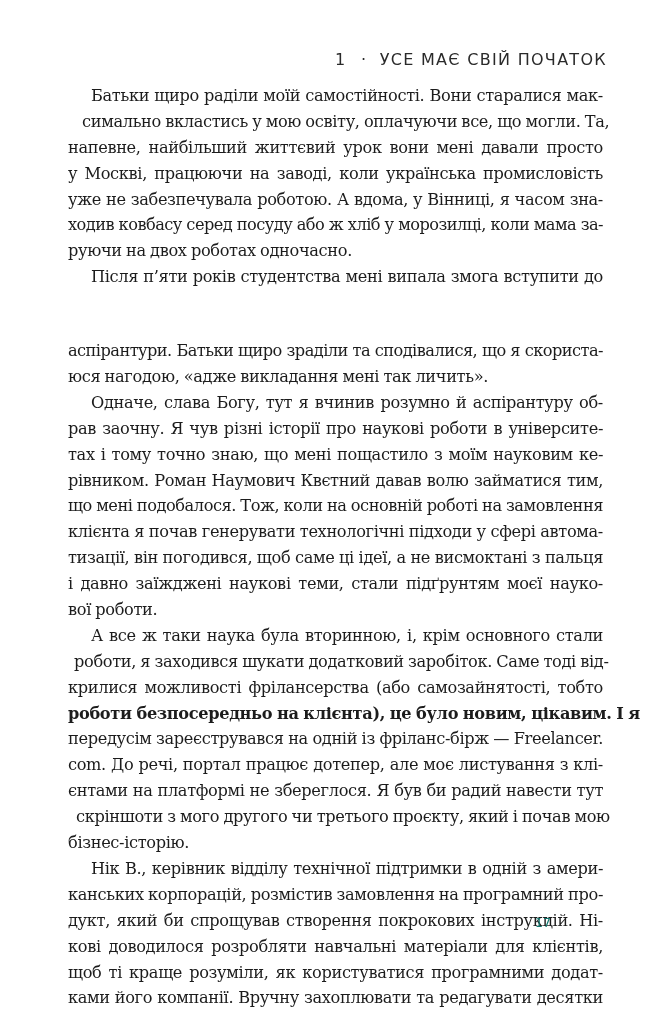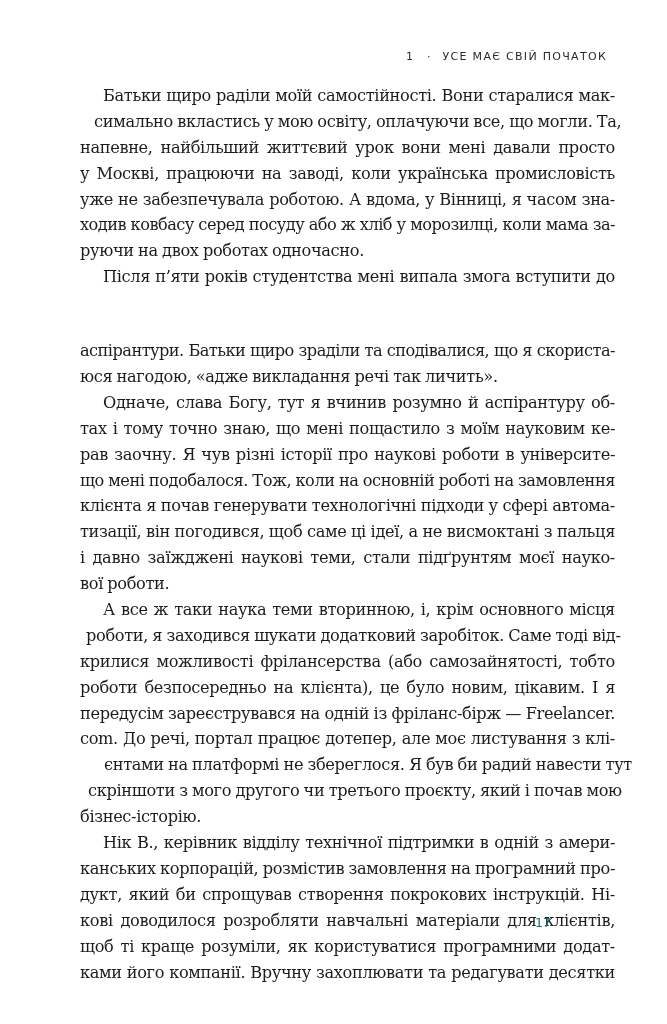--- a/index.html
+++ b/index.html
@@ -12,32 +12,32 @@
       height: 1024px;
       position: relative;
       overflow: hidden;
       color: #1c1c1c;
     }
     .running-head {
       position: absolute;
       top: 50px;
       right: 60px;
       font-family: "DejaVu Sans", sans-serif;
-      font-size: 11px;
+      font-size: 16px;
       letter-spacing: 1.3px;
       color: #2a2a2a;
       white-space: nowrap;
     }
     .running-head .chap-num { margin-right: 2px; }
     .running-head .sep { margin: 0 6px; }
     .running-head .chap-title { text-transform: uppercase; font-variant: small-caps; }
     .text-block {
       position: absolute;
       top: 83px;
-      left: 80px;
+      left: 68px;
       width: 535px;
       font-family: "DejaVu Serif", serif;
       font-size: 16.2px;
       line-height: 25.9px;
       letter-spacing: -0.35px;
       word-spacing: -0.5px;
     }
     .line {
       display: block;
       white-space: nowrap;
@@ -71,40 +71,41 @@
       <span class="line" style="display: block; margin-left: 14px;">симально вкластись у мою освіту, оплачуючи все, що могли. Та,</span>
       <span class="line" style="display: block;">напевне, найбільший життєвий урок вони мені давали просто</span>
       <span class="line" style="display: block;">у Москві, працюючи на заводі, коли українська промисловість</span>
       <span class="line" style="display: block;">уже не забезпечувала роботою. А вдома, у Вінниці, я часом зна-</span>
       <span class="line" style="display: block; letter-spacing: -0.55px;">ходив ковбасу серед посуду або ж хліб у морозилці, коли мама за-</span>
       <span class="line last" style="display: block;">руючи на двох роботах одночасно.</span>
     </div>
     <div>
       <span class="line indent" style="display: block;">Після п’яти років студентства мені випала змога вступити до</span>
       <span class="line" style="display: block; letter-spacing: -0.55px; margin-top: 48px;">аспірантури. Батьки щиро зраділи та сподівалися, що я скориста-</span>
-      <span class="line last" style="display: block;">юся нагодою, «адже викладання речі так личить».</span>
+      <span class="line last" style="display: block;">юся нагодою, «адже викладання мені так личить».</span>
     </div>
     <div>
       <span class="line indent" style="display: block;">Одначе, слава Богу, тут я вчинив розумно й аспірантуру об-</span>
+      <span class="line" style="display: block;">рав заочну. Я чув різні історії про наукові роботи в університе-</span>
       <span class="line" style="display: block;">тах і тому точно знаю, що мені пощастило з моїм науковим ке-</span>
-      <span class="line" style="display: block;">рав заочну. Я чув різні історії про наукові роботи в університе-</span>
+      <span class="line" style="display: block;">рівником. Роман Наумович Квєтний давав волю займатися тим,</span>
       <span class="line" style="display: block; letter-spacing: -0.45px;">що мені подобалося. Тож, коли на основній роботі на замовлення</span>
       <span class="line" style="display: block;">клієнта я почав генерувати технологічні підходи у сфері автома-</span>
       <span class="line" style="display: block;">тизації, він погодився, щоб саме ці ідеї, а не висмоктані з пальця</span>
       <span class="line" style="display: block;">і давно заїжджені наукові теми, стали підґрунтям моєї науко-</span>
       <span class="line last" style="display: block;">вої роботи.</span>
     </div>
     <div>
-      <span class="line indent" style="display: block;">А все ж таки наука теми вторинною, і, крім основного місця</span>
+      <span class="line indent" style="display: block;">А все ж таки наука була вторинною, і, крім основного стали</span>
       <span class="line" style="display: block; margin-left: 6px;">роботи, я заходився шукати додатковий заробіток. Саме тоді від-</span>
       <span class="line" style="display: block;">крилися можливості фріланс­ерства (або самозайнятості, тобто</span>
-      <span class="line" style="display: block;">роботи безпосередньо на клієнта), це було новим, цікавим. І я</span>
+      <span class="line" style="display: block; font-weight: bold;">роботи безпосередньо на клієнта), це було новим, цікавим. І я</span>
       <span class="line" style="display: block;">передусім зареєструвався на одній із фріланс-бірж — Freelancer.</span>
       <span class="line" style="display: block;">com. До речі, портал працює дотепер, але моє листування з клі-</span>
-      <span class="line" style="display: block; margin-left: 24px;">єнтами на платформі не збереглося. Я був би радий навести тут</span>
+      <span class="line" style="display: block;">єнтами на платформі не збереглося. Я був би радий навести тут</span>
       <span class="line" style="display: block; margin-left: 8px;">скріншоти з мого другого чи третього проєкту, який і почав мою</span>
       <span class="line last" style="display: block;">бізнес-історію.</span>
     </div>
     <div>
       <span class="line indent" style="display: block;">Нік В., керівник відділу технічної підтримки в одній з амери-</span>
       <span class="line" style="display: block;">канських корпорацій, розмістив замовлення на програмний про-</span>
       <span class="line" style="display: block;">дукт, який би спрощував створення покрокових інструкцій. Ні-</span>
       <span class="line" style="display: block;">кові доводилося розробляти навчальні матеріали для клієнтів,</span>
       <span class="line" style="display: block;">щоб ті краще розуміли, як користуватися програмними додат-</span>
       <span class="line" style="display: block;">ками його компанії. Вручну захоплювати та редагувати десятки</span>

